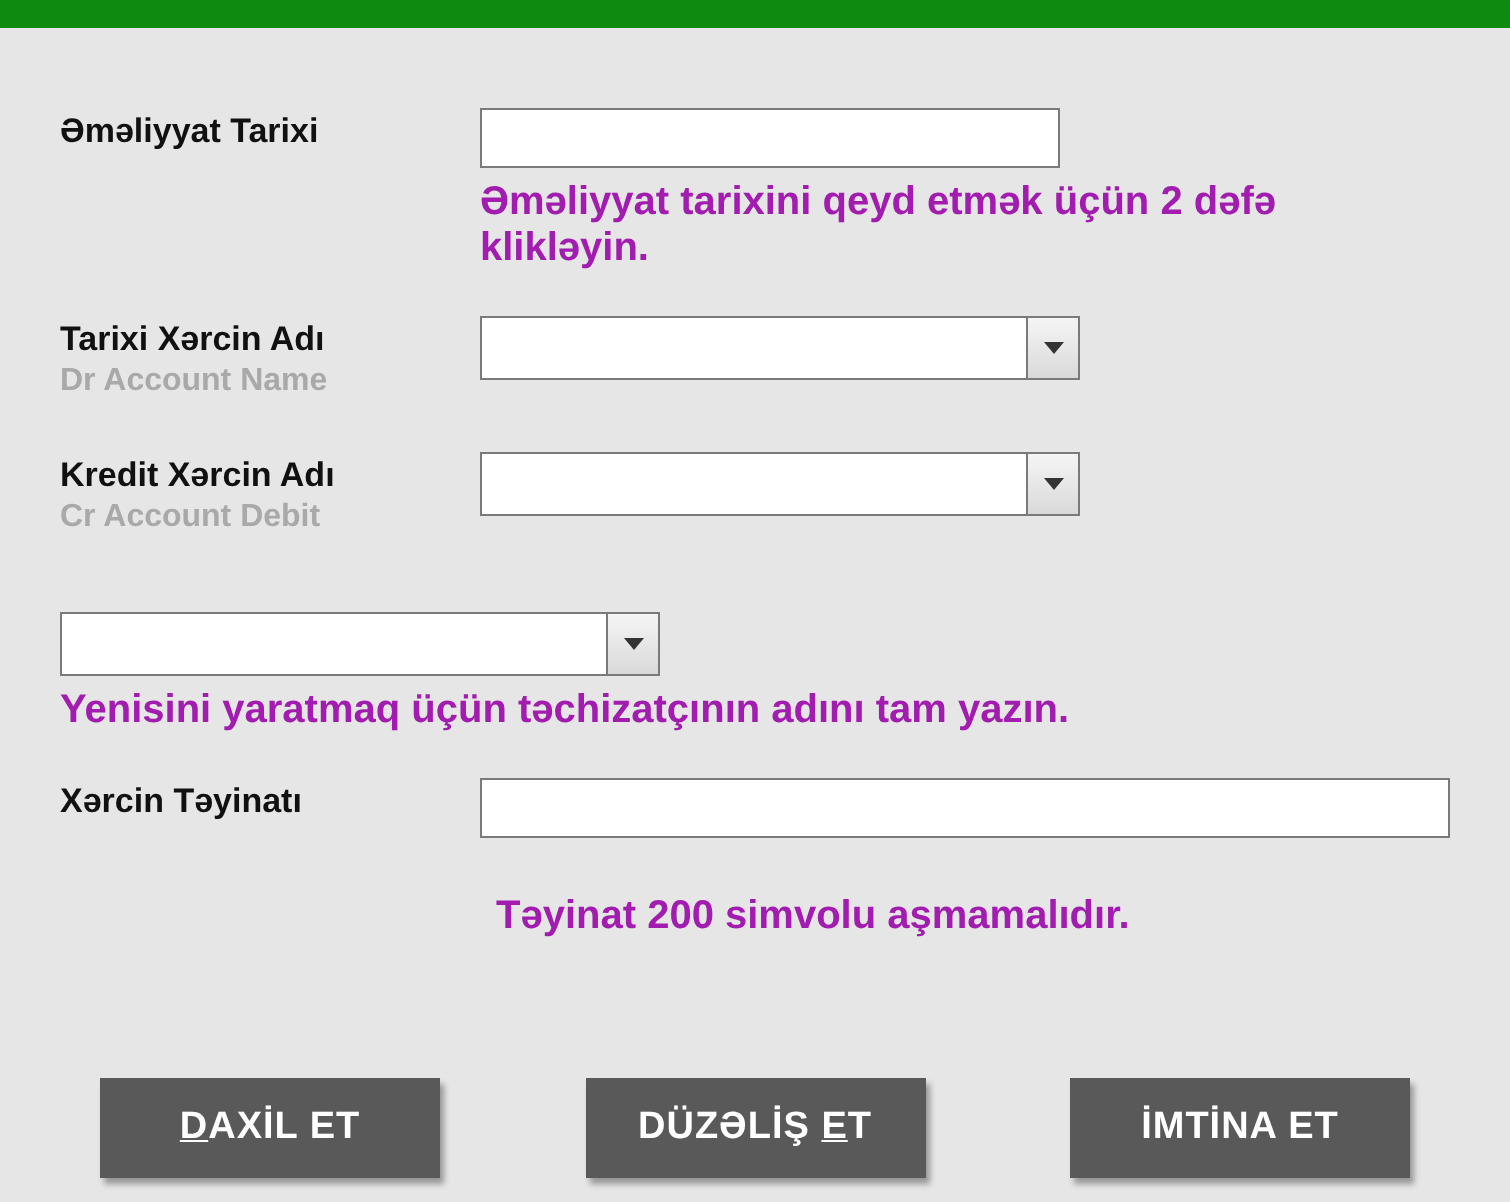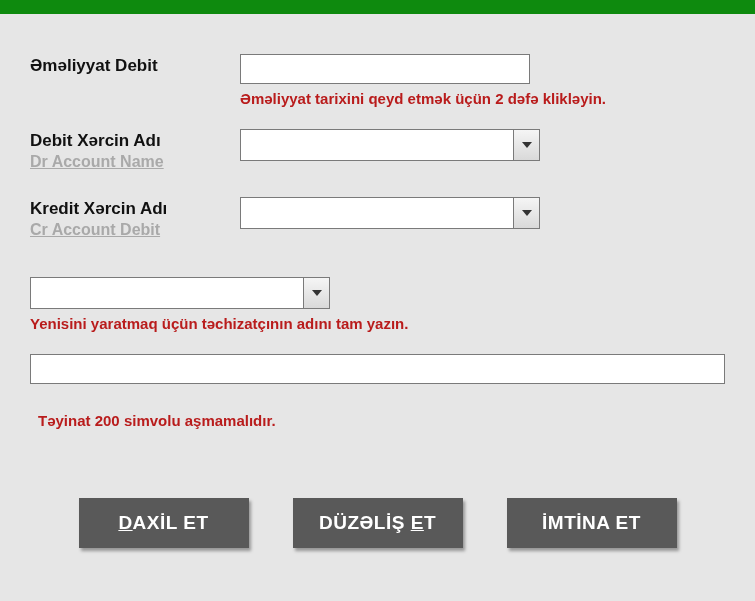--- a/index.html
+++ b/index.html
@@ -35,29 +35,28 @@
   .label-main {
     font-weight: bold;
     font-size: 17px;
     color: #111;
   }
   .label-sub {
     font-weight: bold;
     font-size: 16px;
     color: #a9a9a9;
     margin-top: 2px;
-    text-decoration: underline;
   }
   .field-col {
     flex: 1;
   }
   .hint {
     font-weight: bold;
-    font-size: 15px;
-    color: #b91c1c;
+    font-size: 20px;
+    color: #a21caf;
     margin-top: 6px;
     margin-bottom: 14px;
   }
   .hint-indent {
     padding-left: 8px;
     margin-top: 28px;
   }
   .text-input {
     height: 30px;
     border: 1px solid #7a7a7a;
@@ -93,21 +92,21 @@
     display: flex;
     align-items: center;
     justify-content: center;
     cursor: pointer;
   }
   .combo-btn svg { display:block; }
   .spacer-sm { height: 18px; }
   .spacer-md { height: 30px; }
   .button-row {
     display: flex;
-    justify-content: center;
+    justify-content: space-between;
     gap: 44px;
     margin-top: 55px;
     padding: 0 20px;
   }
   .action-btn {
     background: #595959;
     color: #ffffff;
     font-weight: bold;
     font-size: 19px;
     letter-spacing: 0.5px;
@@ -126,31 +125,31 @@
 </head>
 <body>
 
 <div class="window">
   <div class="titlebar"></div>
 
   <div class="form-area">
 
     <div class="row">
       <div class="label-col">
-        <div class="label-main">Əməliyyat Debit</div>
+        <div class="label-main">Əməliyyat Tarixi</div>
       </div>
       <div class="field-col">
         <input class="text-input w-med" type="text" value="" style="">
         <div class="hint">Əməliyyat tarixini qeyd etmək üçün 2 dəfə klikləyin.</div>
       </div>
     </div>
 
     <div class="row">
       <div class="label-col">
-        <div class="label-main">Debit Xərcin Adı</div>
+        <div class="label-main">Tarixi Xərcin Adı</div>
         <div class="label-sub">Dr Account Name</div>
       </div>
       <div class="field-col">
         <div class="combo">
           <input class="combo-text" type="text" value="" style="">
           <div class="combo-btn">
             <svg width="10" height="6" viewBox="0 0 10 6">
                 <path d="M0 0 L5 6 L10 0 Z" fill="#333"></path>
               </svg>
           </div>
@@ -187,20 +186,23 @@
             <svg width="10" height="6" viewBox="0 0 10 6">
                 <path d="M0 0 L5 6 L10 0 Z" fill="#333"></path>
               </svg>
           </div>
         </div>
         <div class="hint">Yenisini yaratmaq üçün təchizatçının adını tam yazın.</div>
       </div>
     </div>
 
     <div class="row">
+      <div class="label-col">
+        <div class="label-main">Xərcin Təyinatı</div>
+      </div>
       <div class="field-col">
         <input class="text-input w-full" type="text" value="" style="">
         <div class="hint hint-indent">Təyinat 200 simvolu aşmamalıdır.</div>
       </div>
     </div>
 
 
     <div class="button-row">
       <button class="action-btn">
         <span><span class="underline-char">D</span><span>AXİL ET</span></span>

